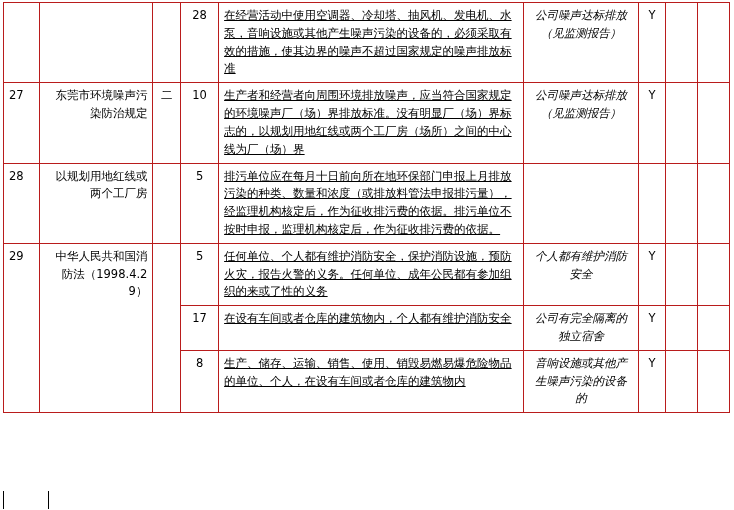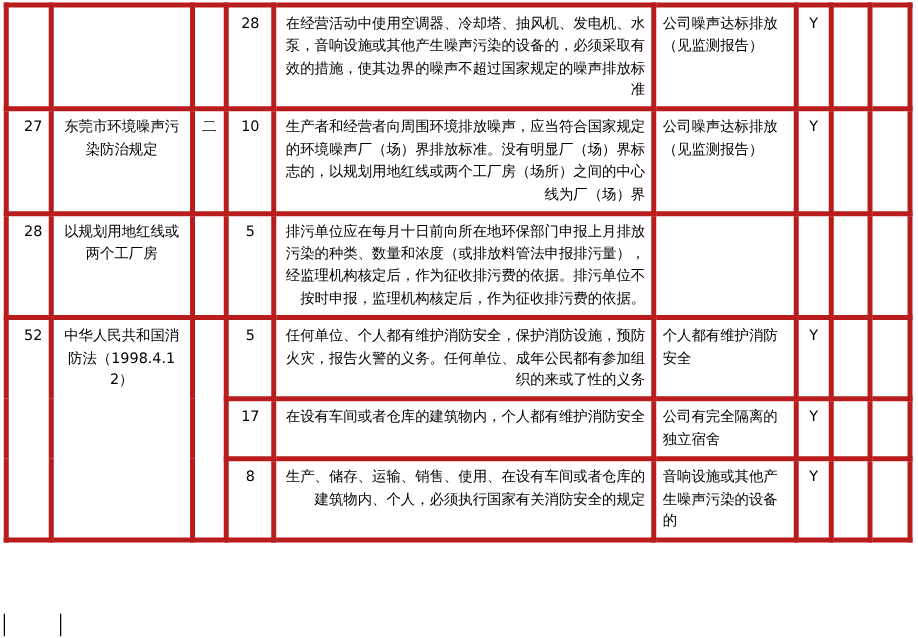--- a/index.html
+++ b/index.html
@@ -21,33 +21,33 @@
     box-sizing: border-box;
   }
   table.doc-table {
     border-collapse: collapse;
     table-layout: fixed;
     width: 727px;
     margin-left: 3px;
     margin-top: 2px;
   }
   table.doc-table td {
-    border: 4px solid #b91c1c;
+    border: 1px solid #b91c1c;
     vertical-align: top;
     padding: 4px 5px 4px 5px;
     font-size: 11.5px;
     line-height: 1.55;
     word-break: break-all;
   }
-  td.c-no      { width: 34px;  text-align: right; vertical-align: top; padding-top: 6px; }
-  td.c-name    { width: 107px; text-align: center; vertical-align: top; padding-top: 6px; }
+  td.c-no      { width: 34px;  text-align: left; vertical-align: top; padding-top: 6px; }
+  td.c-name    { width: 107px; text-align: right; vertical-align: top; padding-top: 6px; }
   td.c-level   { width: 26px;  text-align: center; vertical-align: top; padding-top: 6px; }
   td.c-clause  { width: 36px;  text-align: center; vertical-align: top; padding-top: 6px; }
-  td.c-content { width: 288px; text-align: right; }
-  td.c-eval    { width: 108px; text-align: left; }
+  td.c-content { width: 288px; text-align: left; text-decoration: underline; }
+  td.c-eval    { width: 108px; text-align: center; font-style: italic; }
   td.c-y       { width: 26px;  text-align: center; padding-top: 6px; }
   td.c-blank1  { width: 30px; }
   td.c-blank2  { width: 30px; }
   .bottom-stub {
     position: absolute;
     left: 48px;
     top: 489px;
     width: 1px;
     height: 18px;
     background: #000000;
@@ -110,43 +110,43 @@
         <td class="c-level"></td>
         <td class="c-clause">5</td>
         <td class="c-content">排污单位应在每月十日前向所在地环保部门申报上月排放污染的种类、数量和浓度（或排放料管法申报排污量），经监理机构核定后，作为征收排污费的依据。排污单位不按时申报，监理机构核定后，作为征收排污费的依据。</td>
         <td class="c-eval"></td>
         <td class="c-y"></td>
         <td class="c-blank1"></td>
         <td class="c-blank2"></td>
       </tr>
 
       <tr>
-        <td class="c-no" rowspan="3">52</td>
-        <td class="c-name" rowspan="3">中华人民共和国消防法（1998.4.12）</td>
+        <td class="c-no" rowspan="3">29</td>
+        <td class="c-name" rowspan="3">中华人民共和国消防法（1998.4.29）</td>
         <td class="c-level" rowspan="3"></td>
         <td class="c-clause">5</td>
         <td class="c-content">任何单位、个人都有维护消防安全，保护消防设施，预防火灾，报告火警的义务。任何单位、成年公民都有参加组织的来或了性的义务</td>
         <td class="c-eval">个人都有维护消防安全</td>
         <td class="c-y">Y</td>
         <td class="c-blank1"></td>
         <td class="c-blank2"></td>
       </tr>
 
       <tr>
         <td class="c-clause">17</td>
         <td class="c-content">在设有车间或者仓库的建筑物内，个人都有维护消防安全</td>
         <td class="c-eval">公司有完全隔离的独立宿舍</td>
         <td class="c-y">Y</td>
         <td class="c-blank1"></td>
         <td class="c-blank2"></td>
       </tr>
 
       <tr>
         <td class="c-clause">8</td>
-        <td class="c-content">生产、储存、运输、销售、使用、在设有车间或者仓库的建筑物内、个人，必须执行国家有关消防安全的规定</td>
+        <td class="c-content">生产、储存、运输、销售、使用、销毁易燃易爆危险物品的单位、个人，在设有车间或者仓库的建筑物内</td>
         <td class="c-eval">音响设施或其他产生噪声污染的设备的</td>
         <td class="c-y">Y</td>
         <td class="c-blank1"></td>
         <td class="c-blank2"></td>
       </tr>
 
     </tbody>
   </table>
 
   <div class="left-stub"></div>

